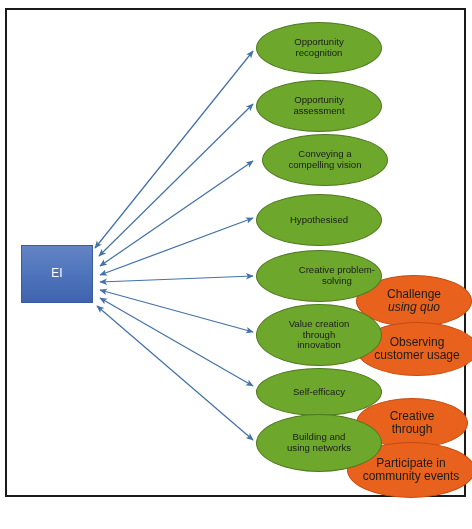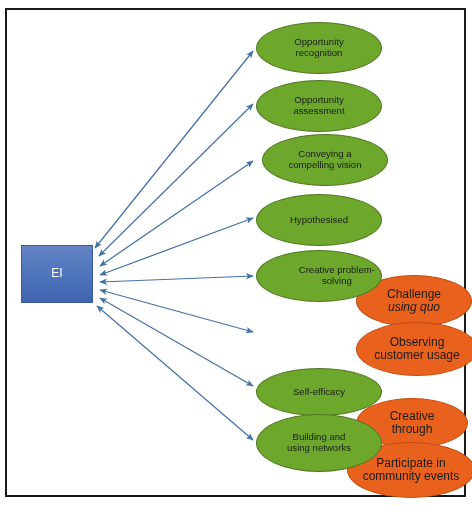--- a/index.html
+++ b/index.html
@@ -141,20 +141,25 @@
           <span class="node-label">Conveying a
 compelling vision</span>
         </div>
         <div class="node node-green" style="left: 249px; top: 184px; width: 126px; height: 52px;">
           <span class="node-label">Hypothesised</span>
         </div>
         <div class="node node-green" style="left: 249px; top: 240px; width: 126px; height: 52px; justify-content: flex-end;">
           <span class="node-label">Creative problem-
 solving</span>
         </div>
+        <div class="node node-green" style="left: 249px; top: 294px; width: 126px; height: 62px;">
+          <span class="node-label">Value creation
+through
+innovation</span>
+        </div>
         <div class="node node-green" style="left: 249px; top: 358px; width: 126px; height: 48px;">
           <span class="node-label">Self-efficacy</span>
         </div>
         <div class="node node-green" style="left: 249px; top: 404px; width: 126px; height: 58px;">
           <span class="node-label">Building and
 using networks</span>
         </div>
         <div class="node node-ei" style="left: 14px; top: 235px; width: 72px; height: 58px;">
           <span class="node-label">EI</span>
         </div>

